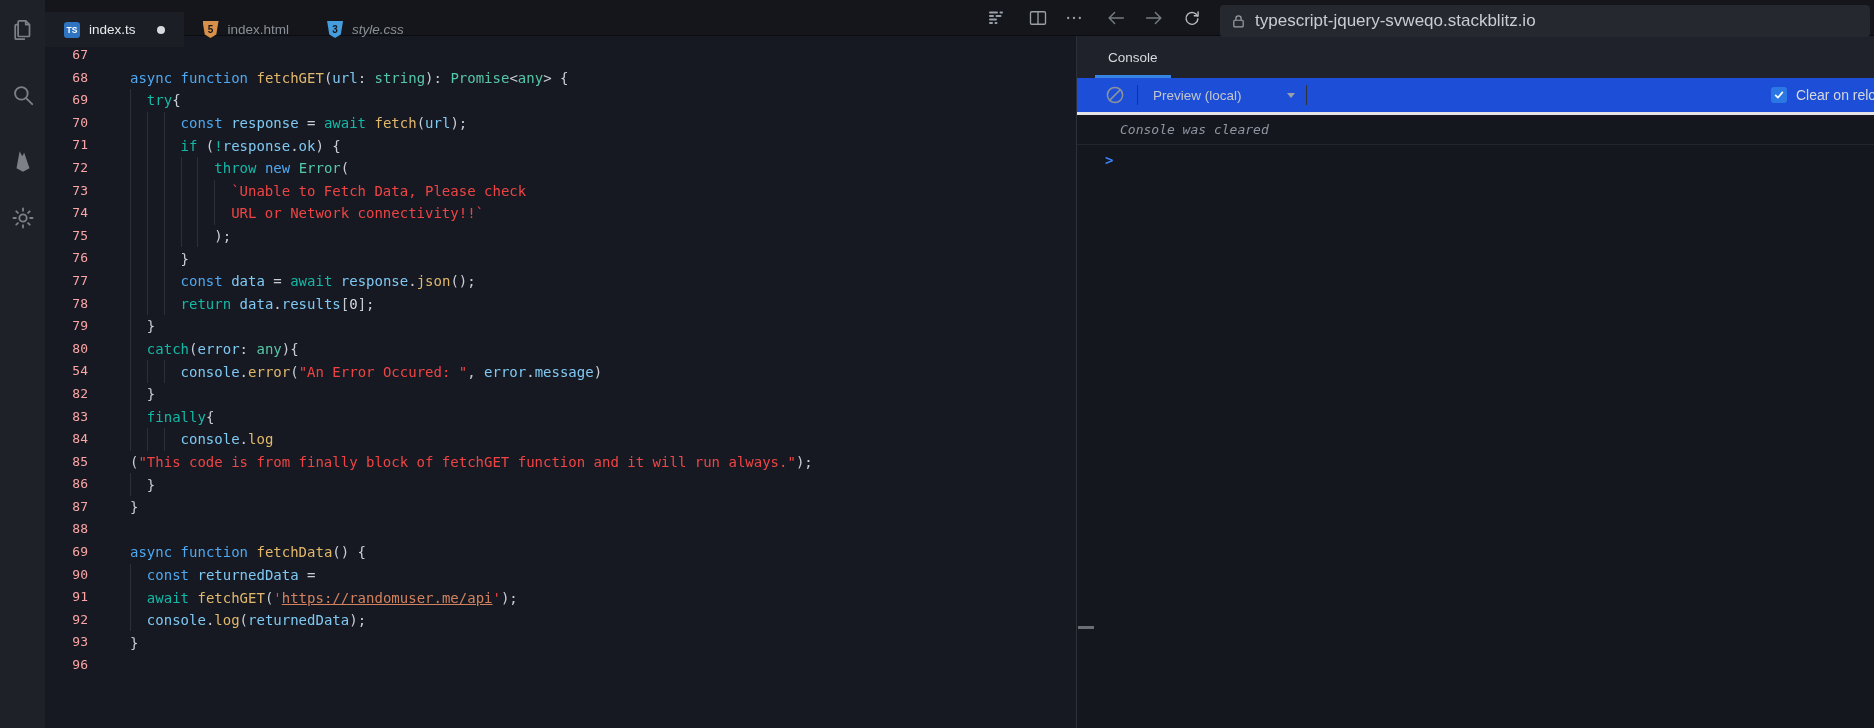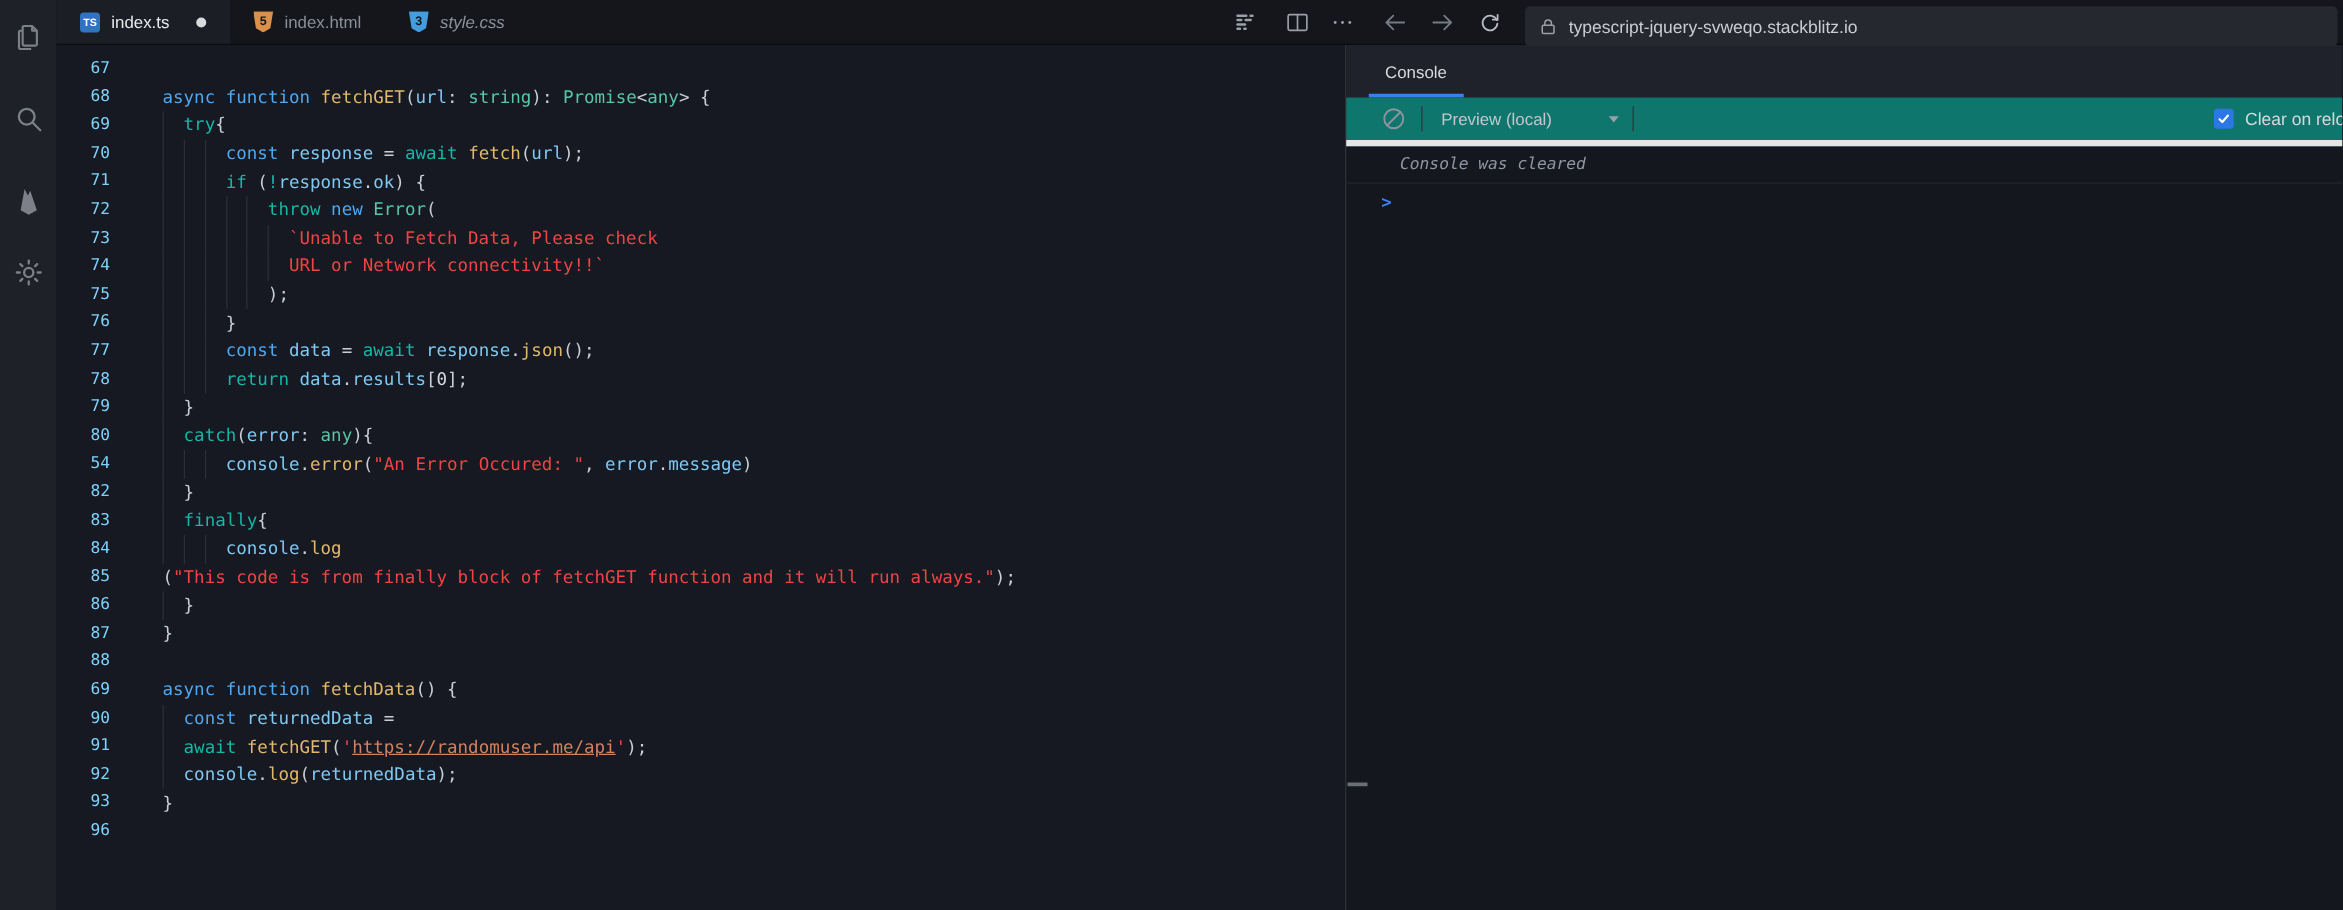--- a/index.html
+++ b/index.html
@@ -7,57 +7,57 @@
     width:1874px;height:728px;position:relative;overflow:hidden;
     background:#161922;font-family:"Liberation Sans",sans-serif;
     -webkit-font-smoothing:antialiased;
   }
   
   .sidebar{position:absolute;left:0;top:0;width:45px;height:728px;background:#1e2127;z-index:5;}
   .side-ic{position:absolute;left:50%;transform:translateX(-50%);width:26px;height:26px;color:#7b8089;}
   .side-ic svg{display:block;width:26px;height:26px;}
   
   .topbar{position:absolute;left:45px;top:0;right:0;height:36px;background:#14161b;border-bottom:1px solid #0a0c10;box-sizing:border-box;z-index:4;}
-  .tabs{position:absolute;left:0;top:0;height:35px;display:flex;align-items:flex-end;}
+  .tabs{position:absolute;left:0;top:12px;height:35px;display:flex;align-items:flex-end;}
   .tab{height:35px;display:flex;align-items:center;padding:0 19px;gap:9px;color:#8a9097;font-size:13.5px;cursor:pointer;}
   .tab.active{background:#1b1e25;color:#e8eaec;}
   .tab.preview [data-name="tab-label"]{font-style:italic;}
   .tab .dot{width:8px;height:8px;border-radius:50%;background:#d8dadd;margin-left:12px;}
   .ficon{width:16px;height:17px;display:flex;align-items:center;justify-content:center;font-weight:bold;color:#fff;flex:none;}
   .ficon.typescript{width:16px;height:16px;border-radius:3px;background:#2f74c0;font-size:8.5px;}
   .ficon.html5{background:#d9904a;color:#15171c;font-size:10px;clip-path:polygon(0 0,100% 0,86% 80%,50% 100%,14% 80%);}
   .ficon.css3{background:#459ddd;color:#15171c;font-size:10px;clip-path:polygon(0 0,100% 0,86% 80%,50% 100%,14% 80%);}
   .tico{position:absolute;top:18px;transform:translate(-50%,-50%);color:#9aa0a8;cursor:pointer;}
   .tico svg{display:block;}
   .tico.dim{color:#757b83;}
-  .urlbar{position:absolute;top:5px;left:1175px;right:4px;height:26px;background:#25282e;border-radius:4px;display:flex;align-items:center;gap:9px;padding:16px 11px;box-sizing:border-box;color:#c9ccd1;font-size:14px;overflow:hidden;}
+  .urlbar{position:absolute;top:5px;left:1175px;right:4px;height:26px;background:#25282e;border-radius:4px;display:flex;align-items:center;gap:9px;padding:16px 11px;box-sizing:border-box;color:#c9ccd1;font-size:17px;overflow:hidden;}
   .urlbar svg{flex:none;color:#9aa0a8;}
   
   .editor{position:absolute;left:45px;top:36px;width:1031px;bottom:0;background:#161922;padding-top:8px;box-sizing:border-box;overflow:hidden;font-family:"DejaVu Sans Mono",monospace;}
   .row{position:relative;height:22.6px;display:flex;align-items:center;}
-  .row .ln{width:43px;text-align:right;color:#7dd3fc;font-size:13px;flex:none;line-height:22.6px;}
+  .row .ln{width:43px;text-align:right;color:#fca5a5;font-size:13px;flex:none;line-height:22.6px;}
   .row .code{margin-left:42px;position:relative;flex:1;height:100%;display:flex;align-items:center;font-size:14px;white-space:pre;}
   .row .code .guide{position:absolute;top:0;bottom:0;width:1px;background:#2b2f38;}
   .row.active .ln{color:#ccd1d9;font-weight:bold;}
   .row.active::after{content:"";position:absolute;left:74px;right:5px;top:0;bottom:0;border:1px solid #3e424b;pointer-events:none;}
   .tk-p {color:#c9ced6;}
   .tk-kb{color:#4fa8f0;}
   .tk-kp{color:#14b8a6;}
   .tk-fn{color:#e2b86b;}
   .tk-v {color:#7fc9f3;}
   .tk-ty{color:#56c7a8;}
   .tk-s {color:#ef4444;}
   .tk-ln{color:#d2825f;text-decoration:underline;cursor:pointer;}
   .tk-n {color:#d6dae0;}
   
   .console{position:absolute;left:1076px;top:36px;right:0;bottom:0;background:#14171d;border-left:1px solid #2c3037;box-sizing:border-box;}
   .c-head{height:42px;background:#1f222a;position:relative;}
   .c-tab{position:absolute;left:18px;top:0;height:42px;display:flex;align-items:center;padding:0 13px;color:#d7dade;font-size:13.5px;cursor:pointer;}
   .c-tab::after{content:"";position:absolute;left:0;right:0;bottom:0;height:3px;background:#3584e4;}
-  .c-tools{height:34px;background:#0f766e;border-bottom:5px solid #e5e5e5;position:relative;}
+  .c-tools{height:34px;background:#1d4ed8;border-bottom:3px solid #e5e5e5;position:relative;}
   .c-sep{position:absolute;top:7px;bottom:7px;width:1px;background:#30343c;}
   .c-clear{position:absolute;left:26px;top:5px;width:24px;height:24px;color:#8d939c;cursor:pointer;}
   .c-select{position:absolute;left:76px;top:0;width:142px;height:34px;display:flex;align-items:center;justify-content:space-between;color:#c3c7cd;font-size:13.5px;cursor:pointer;}
   .caret{width:0;height:0;border-left:4.5px solid transparent;border-right:4.5px solid transparent;border-top:5px solid #9aa0a8;}
   .c-check{position:absolute;left:694px;top:0;right:0;height:34px;display:flex;align-items:center;gap:9px;overflow:hidden;white-space:nowrap;color:#d5d8dc;font-size:14px;cursor:pointer;}
   .cbox{width:16px;height:16px;background:#2b78e4;border-radius:3px;flex:none;display:flex;align-items:center;justify-content:center;}
   .c-msg{height:29px;border-bottom:1px solid #23262d;display:flex;align-items:center;padding-left:43px;color:#8f96a3;font-family:"DejaVu Sans Mono",monospace;font-style:italic;font-size:13px;}
   .c-prompt{height:30px;display:flex;align-items:center;padding-left:28px;color:#3b82f6;font-family:"DejaVu Sans Mono",monospace;font-size:14px;font-weight:bold;}
   .dash-marker{position:absolute;left:1078px;top:626px;width:16px;height:3px;background:#6a6f77;z-index:6;}
 </style>

